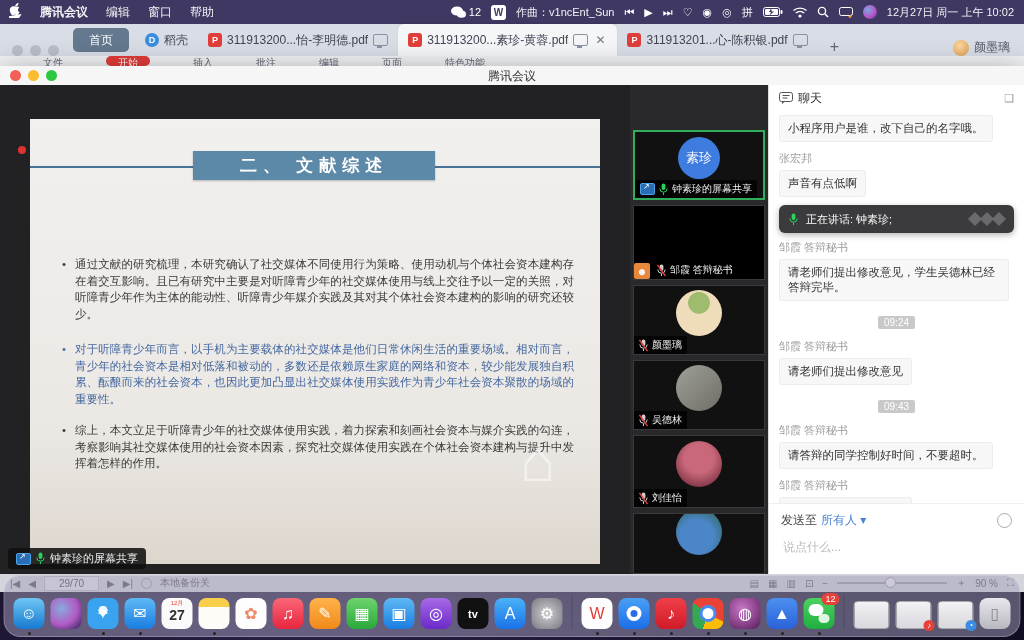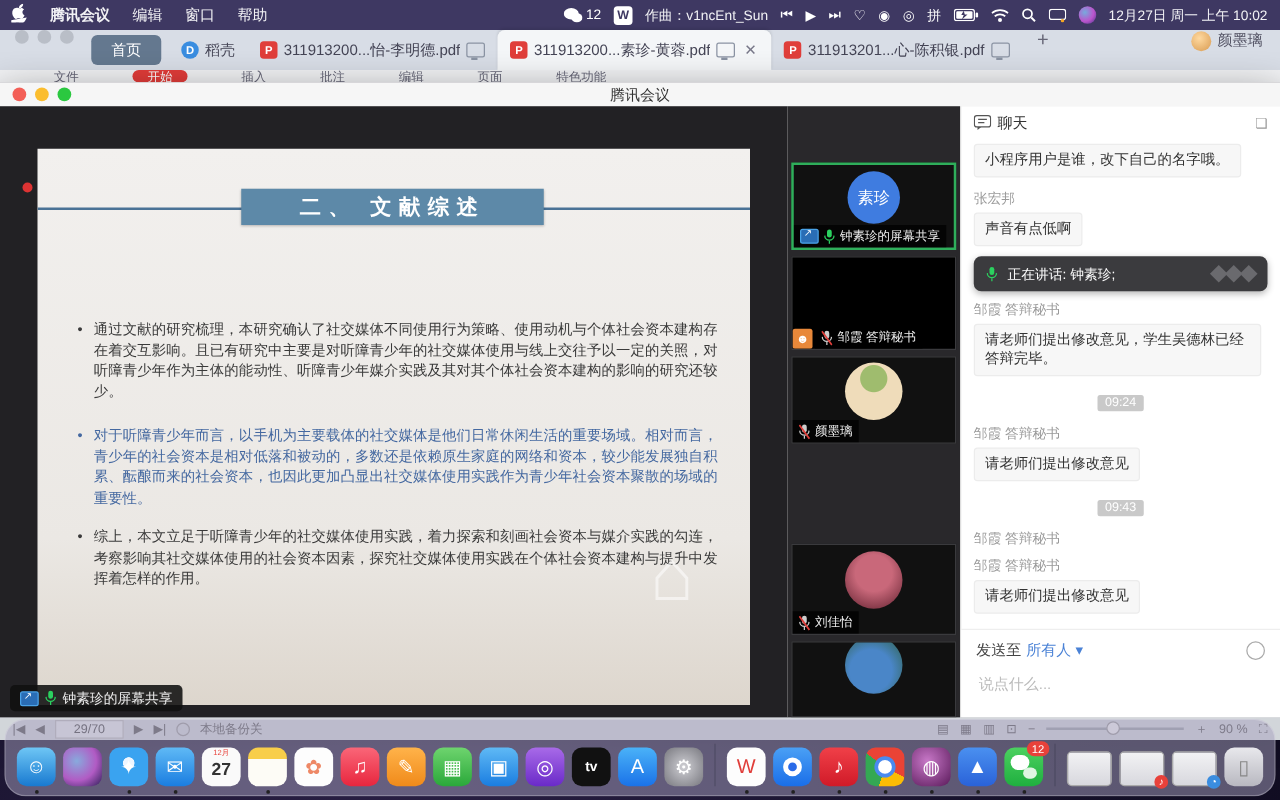--- a/index.html
+++ b/index.html
@@ -11,21 +11,21 @@
   .menubar{left:0;top:0;width:1024px;height:24px;background:#3e3862;display:flex;align-items:center;
     color:#f2f2f5;font-size:12px;}
   .menubar .mitem{padding:0 9px;}
   .menubar .mitem.app{font-weight:bold;}
   .mb-right{margin-left:auto;display:flex;align-items:center;gap:10px;padding-right:10px;font-size:11px;}
   .mb-ic{display:inline-flex;align-items:center;gap:3px;color:#fff;}
   .wps-sq{width:15px;height:15px;border-radius:3px;background:#fff;color:#3e3862;font-weight:bold;
     font-size:10px;display:flex;align-items:center;justify-content:center;}
   .siri-dot{width:14px;height:14px;border-radius:50%;background:radial-gradient(circle at 35% 35%,#7ad,#b5c 55%,#438);}
   
-  .tabbar{left:0;top:24px;width:1024px;height:32px;background:#d8dde6;display:flex;align-items:flex-start;
+  .tabbar{left:0;top:24px;width:1024px;height:32px;background:#d8dde6;display:flex;align-items:flex-end;
     border-bottom:1px solid #c3c9d4;}
   .lights{display:flex;gap:7px;padding:0 12px;}
   .light{width:11px;height:11px;border-radius:50%;background:#b9bec7;}
   .tab{display:flex;align-items:center;gap:5px;font-size:12px;color:#445;padding:0 10px;height:32px;max-width:215px;white-space:nowrap;}
   .tab .lbl{overflow:hidden;text-overflow:ellipsis;}
   .tab.home{background:#64788f;color:#fff;border-radius:5px;height:24px;margin:0 6px 0 2px;padding:0 16px;}
   .tab.active{background:#f4f6f8;border-radius:6px 6px 0 0;height:32px;box-shadow:0 -1px 2px rgba(0,0,0,.08);}
   .pdf-ic{width:14px;height:14px;border-radius:3px;background:#e03e3a;color:#fff;font-size:9px;font-weight:bold;
     display:flex;align-items:center;justify-content:center;flex:0 0 auto;}
   .docer-ic{width:14px;height:14px;border-radius:50%;background:#3a8de0;color:#fff;font-size:9px;font-weight:bold;
@@ -321,20 +321,32 @@
           <div class="tlabel">
             <svg class="mic" width="9" height="13" viewBox="0 0 9 13">
               <rect x="2.6" y="0.5" width="3.8" height="6.5" rx="1.9" fill="#ccc"></rect>
               <path d="M0.8 5.5a3.7 3.7 0 0 0 7.4 0" fill="none" stroke="#ccc"></path>
               <line x1="4.5" y1="9.6" x2="4.5" y2="12" stroke="#ccc"></line>
               <line x1="0.5" y1="1" x2="8.5" y2="12" stroke="#e03e3a" stroke-width="1.4"></line>
             </svg>
             <span>颜墨璃</span>
           </div>
         </div>
+        <div class="thumb" style="top: 275px; height: 70px;">
+          <div class="tava" style="height: 46px; width: 46px; background: linear-gradient(135deg, rgb(160, 160, 154) 0%, rgb(110, 110, 102) 100%);"></div>
+          <div class="tlabel">
+            <svg class="mic" width="9" height="13" viewBox="0 0 9 13">
+              <rect x="2.6" y="0.5" width="3.8" height="6.5" rx="1.9" fill="#ccc"></rect>
+              <path d="M0.8 5.5a3.7 3.7 0 0 0 7.4 0" fill="none" stroke="#ccc"></path>
+              <line x1="4.5" y1="9.6" x2="4.5" y2="12" stroke="#ccc"></line>
+              <line x1="0.5" y1="1" x2="8.5" y2="12" stroke="#e03e3a" stroke-width="1.4"></line>
+            </svg>
+            <span>吴德林</span>
+          </div>
+        </div>
         <div class="thumb" style="top: 350px; height: 73px;">
           <div class="tava" style="height: 46px; width: 46px; background: radial-gradient(circle at 50% 38%, rgb(201, 104, 122) 0px, rgb(201, 104, 122) 40%, rgb(94, 31, 45) 100%);"></div>
           <div class="tlabel">
             <svg class="mic" width="9" height="13" viewBox="0 0 9 13">
               <rect x="2.6" y="0.5" width="3.8" height="6.5" rx="1.9" fill="#ccc"></rect>
               <path d="M0.8 5.5a3.7 3.7 0 0 0 7.4 0" fill="none" stroke="#ccc"></path>
               <line x1="4.5" y1="9.6" x2="4.5" y2="12" stroke="#ccc"></line>
               <line x1="0.5" y1="1" x2="8.5" y2="12" stroke="#e03e3a" stroke-width="1.4"></line>
             </svg>
             <span>刘佳怡</span>
@@ -373,20 +385,21 @@
               <span class="blur-sq"></span>
             </span>
           </div>
           <div class="msg-sender">邹霞 答辩秘书</div>
           <div><span class="msg-bubble">请老师们提出修改意见，学生吴德林已经答辩完毕。</span></div>
           <div class="msg-time"><span>09:24</span></div>
           <div class="msg-sender">邹霞 答辩秘书</div>
           <div><span class="msg-bubble">请老师们提出修改意见</span></div>
           <div class="msg-time"><span>09:43</span></div>
           <div class="msg-sender">邹霞 答辩秘书</div>
+          <div><span class="msg-bubble">请答辩的同学控制好时间，不要超时。</span></div>
           <div class="msg-sender">邹霞 答辩秘书</div>
           <div><span class="msg-bubble">请老师们提出修改意见</span></div>
         </div>
       <div class="chat-foot">
         <div class="sendto">
           <span>发送至</span>
           <span class="to"><span>所有人</span> ▾</span>
           <span class="smiley"></span>
         </div>
         <input class="chat-input" readonly="" placeholder="说点什么..." style="">

